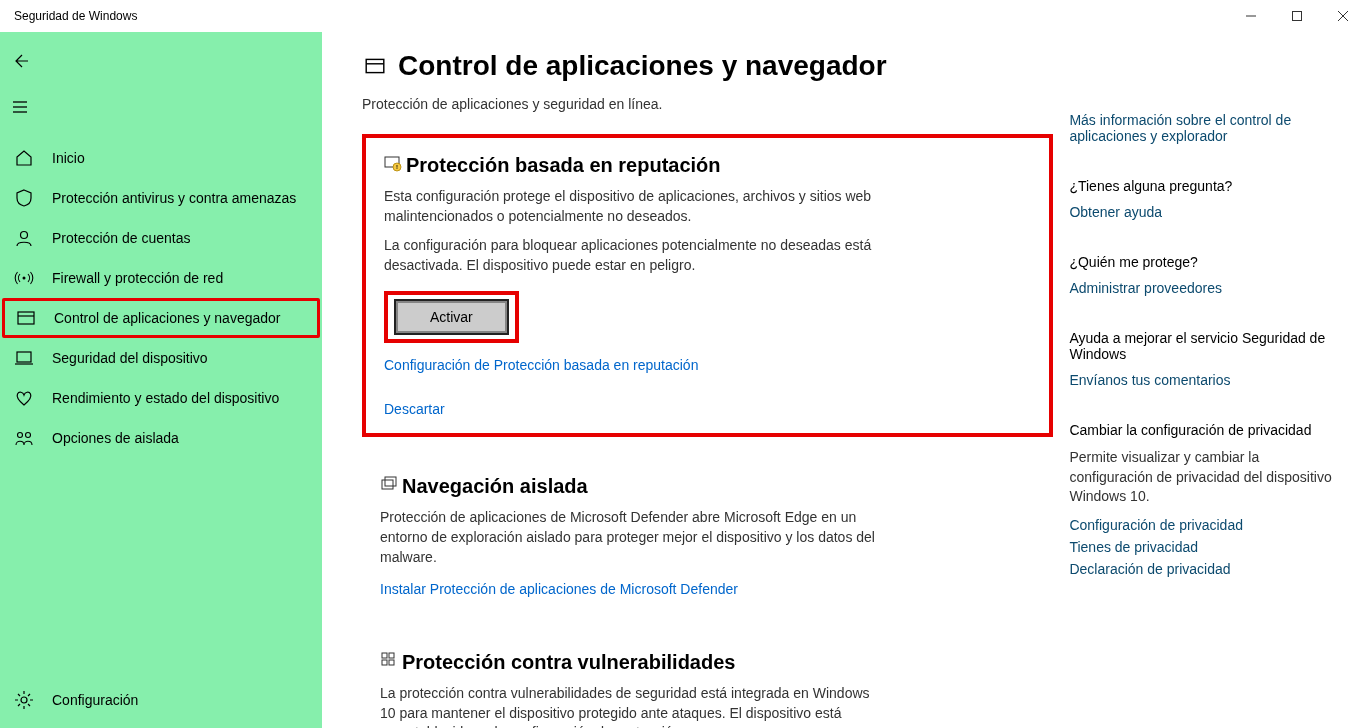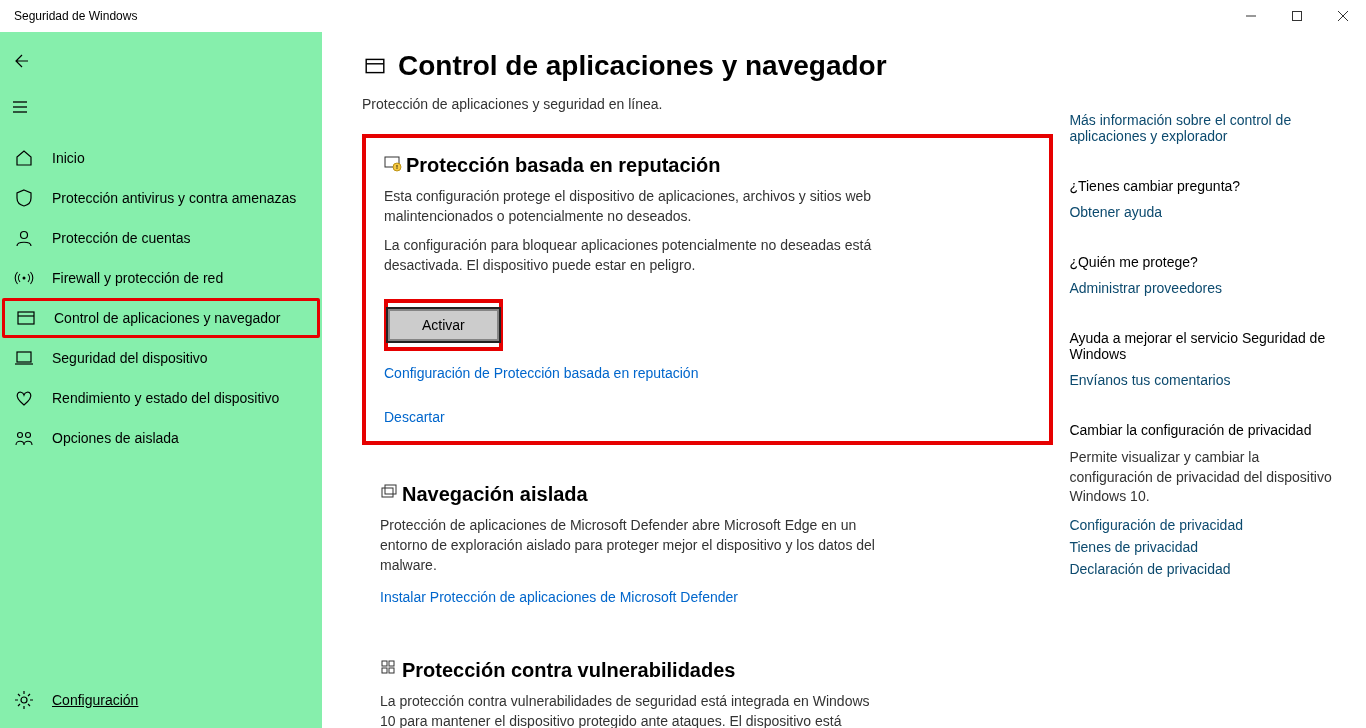--- a/index.html
+++ b/index.html
@@ -9,32 +9,32 @@
   .titlebar .ctrl { width:46px; height:32px; display:flex; align-items:center; justify-content:center; color:#333; }
   .titlebar .ctrl svg { width:10px; height:10px; }
   .body { display:flex; height: calc(100% - 32px); }
   .sidebar { width: 322px; background:#86efac; height:100%; padding-top:10px; position:relative; }
   .sidebar .topbtn { width:40px; height:38px; display:flex; align-items:center; justify-content:center; }
   .sidebar .topbtn svg { width:16px; height:16px; }
   .side-list { margin-top:12px; }
   .side-item { display:flex; align-items:center; height:40px; padding-left:14px; font-size:14px; color:#000; gap:18px; cursor:pointer; }
   .side-item .icon { width:20px; height:20px; display:flex; align-items:center; justify-content:center; }
   .side-item-selected { border:3px solid #e60000; border-radius:2px; margin:0 2px; padding-left:11px; }
-  .sidebar .bottom { position:absolute; bottom:8px; left:0; right:8px;text-decoration:underline; }
+  .sidebar .bottom { position:absolute; bottom:8px; left:0; right:8px; }
   .main { flex:1; display:flex; padding: 18px 20px 0 40px; overflow:hidden; }
   .content { width: 710px; }
   .page-icon { display:inline-flex; width:26px; height:26px; align-items:center; justify-content:center; margin-right:10px; vertical-align:middle;}
   h1 { font-size:28px; font-weight:600; display:flex; align-items:center; }
   .subtitle { font-size:14px; color:#333; margin-top:14px; }
   .card { margin-top:22px; padding:16px 18px; }
   .card h2 { font-size:20px; font-weight:600; display:flex; align-items:flex-start; gap:4px; }
   .card h2 .sec-icon { width:18px; height:18px; display:inline-flex; align-items:center; justify-content:center; }
   .card p { font-size:14px; color:#333; margin-top:10px; max-width:500px; line-height:1.4; }
   .highlight-card { border:4px solid #e60000; }
-  .btn-wrap { border:4px solid #e60000; display:inline-block; padding:6px 0; margin-top:24px;}
+  .btn-wrap { border:4px solid #e60000; display:inline-block; padding:6px 8px; margin-top:16px;}
   .win-btn { background:#cccccc; border:2px solid #858585; outline:2px solid #222; padding:6px 32px; font-size:14px; cursor:pointer; font-family:inherit;}
   .link { color:#0066cc; font-size:14px; margin-top:14px; cursor:pointer; display:block;}
   .rightcol { width:300px; padding-left:16px; padding-top:52px;}
   .rsection { margin-bottom:34px; }
   .rsection h3 { font-size:14px; font-weight:400; color:#000; }
   .rlink { color:#0c4a6e; font-size:14px; margin-top:10px; display:block; cursor:pointer;}
   .rtext { font-size:14px; color:#333; margin-top:10px; line-height:1.4;}
 </style>
 </head>
 <body>
@@ -221,21 +221,21 @@
         </h2>
         <p>La protección contra vulnerabilidades de seguridad está integrada en Windows 10 para mantener el dispositivo protegido ante ataques. El dispositivo está preestablecido en la configuración de protección que</p>
       </div>
     </div>
 
     <div class="rightcol">
       <div class="rsection">
         <a class="rlink">Más información sobre el control de aplicaciones y explorador</a>
       </div>
       <div class="rsection">
-        <h3>¿Tienes cambiar pregunta?</h3>
+        <h3>¿Tienes alguna pregunta?</h3>
         <a class="rlink">Obtener ayuda</a>
       </div>
       <div class="rsection">
         <h3>¿Quién me protege?</h3>
         <a class="rlink">Administrar proveedores</a>
       </div>
       <div class="rsection">
         <h3>Ayuda a mejorar el servicio Seguridad de Windows</h3>
         <a class="rlink">Envíanos tus comentarios</a>
       </div>

